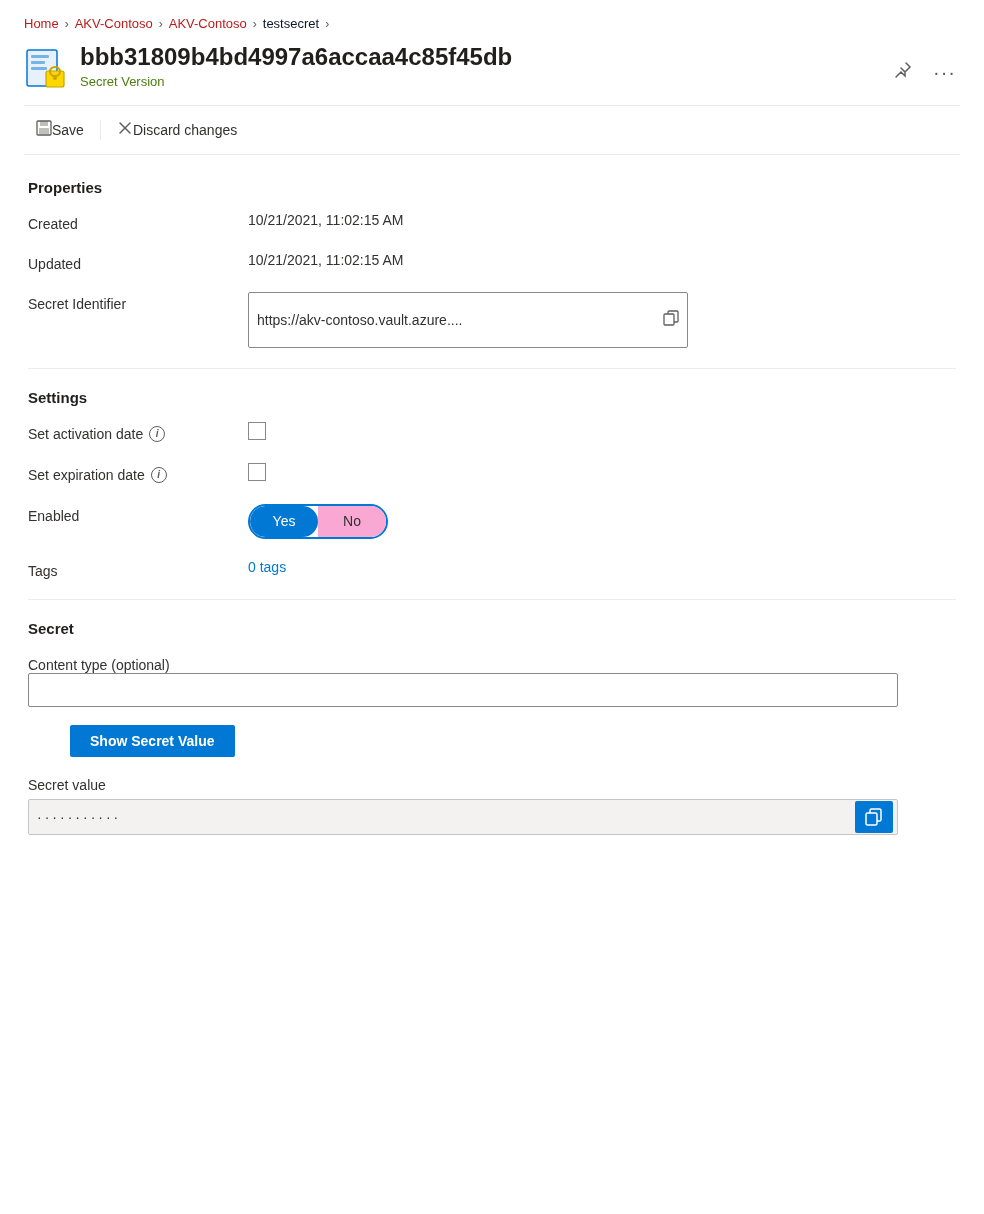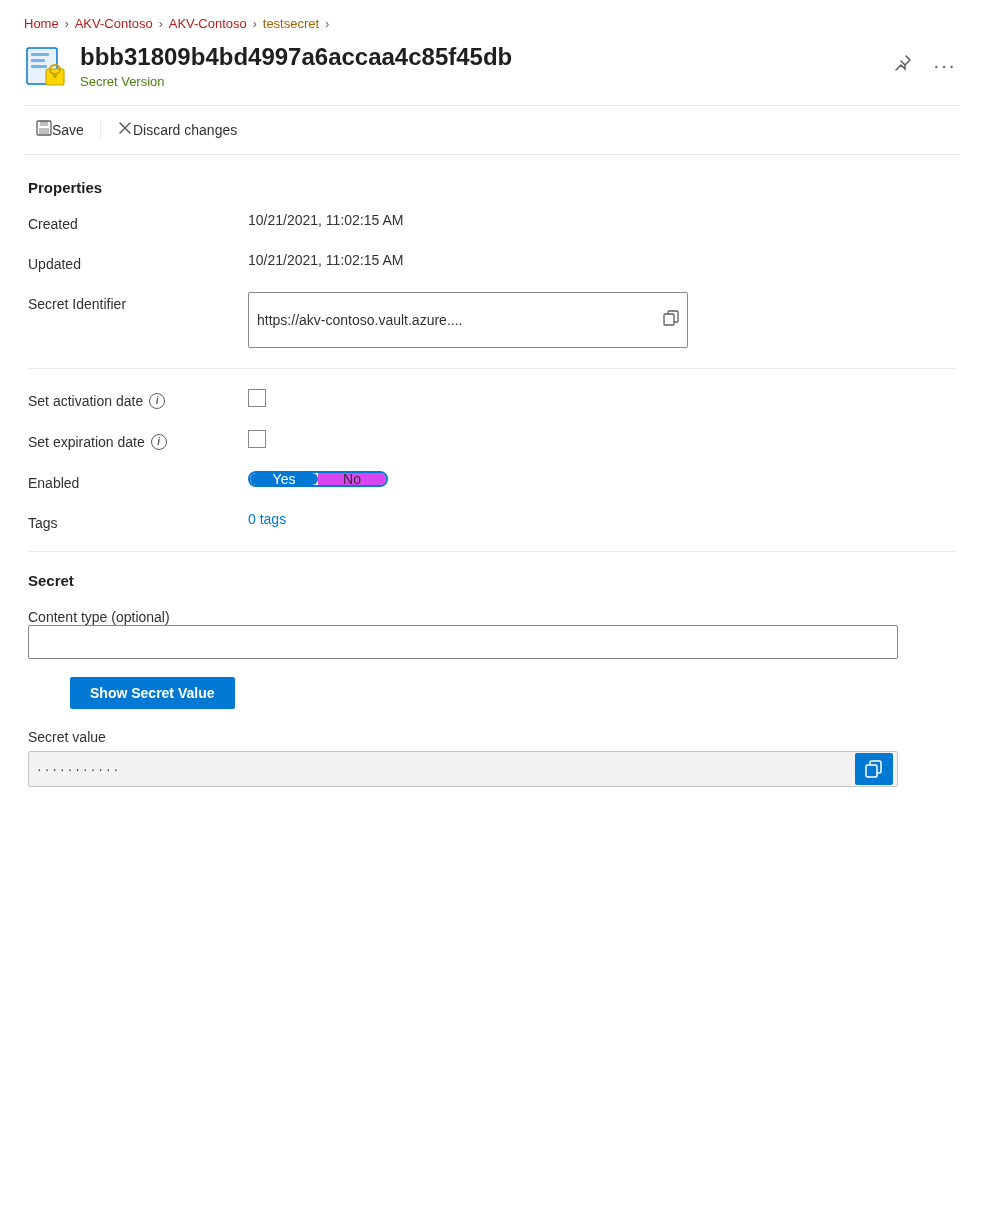--- a/index.html
+++ b/index.html
@@ -26,26 +26,26 @@
     .breadcrumb a {
       color: #b91c1c;
       text-decoration: none;
       cursor: pointer;
     }
     .breadcrumb-sep {
       color: #605e5c;
       font-size: 12px;
     }
     .breadcrumb-current {
-      color: #a16207;
+      color: #0f172a;
     }
     
     .header {
       display: flex;
-      align-items: flex-start;
+      align-items: flex-end;
       gap: 14px;
       margin-bottom: 16px;
     }
     .header-icon {
       width: 42px;
       height: 42px;
       flex-shrink: 0;
       margin-top: 2px;
     }
     .header-text { flex: 1; }
@@ -179,39 +179,39 @@
       flex-shrink: 0;
     }
     
     .toggle-group {
       display: flex;
       align-items: center;
       border: 2px solid #0078d4;
       border-radius: 20px;
       overflow: hidden;
       width: 140px;
-      height: 16px;
+      height: 35px;
     }
     .toggle-option {
       flex: 1;
       display: flex;
       align-items: center;
       justify-content: center;
       font-size: 14px;
       cursor: pointer;
       height: 100%;
       font-weight: 500;
     }
     .toggle-option.active {
       background: #0078d4;
       color: #fff;
       border-radius: 16px;
     }
     .toggle-option.inactive {
-      background: #d946ef;
+      background: #f9a8d4;
       color: #323130;
     }
     
     .tags-link {
       color: #0078d4;
       cursor: pointer;
       text-decoration: none;
     }
     
     .content-type-input {
@@ -368,20 +368,21 @@
               <rect x="1" y="4" width="10" height="11" rx="1" stroke="#605e5c" stroke-width="1.3" fill="white"></rect>
             </svg>
           </span>
         </div>
       </div>
     </div>
 
     <hr class="divider-line">
 
     
+    <div class="section-title">Settings</div>
 
     <div class="property-row">
       <div class="property-label">
         <span>Set activation date</span>
         <span class="info-icon">i</span>
       </div>
       <div class="property-value">
         <div class="checkbox-control"></div>
       </div>
     </div>

